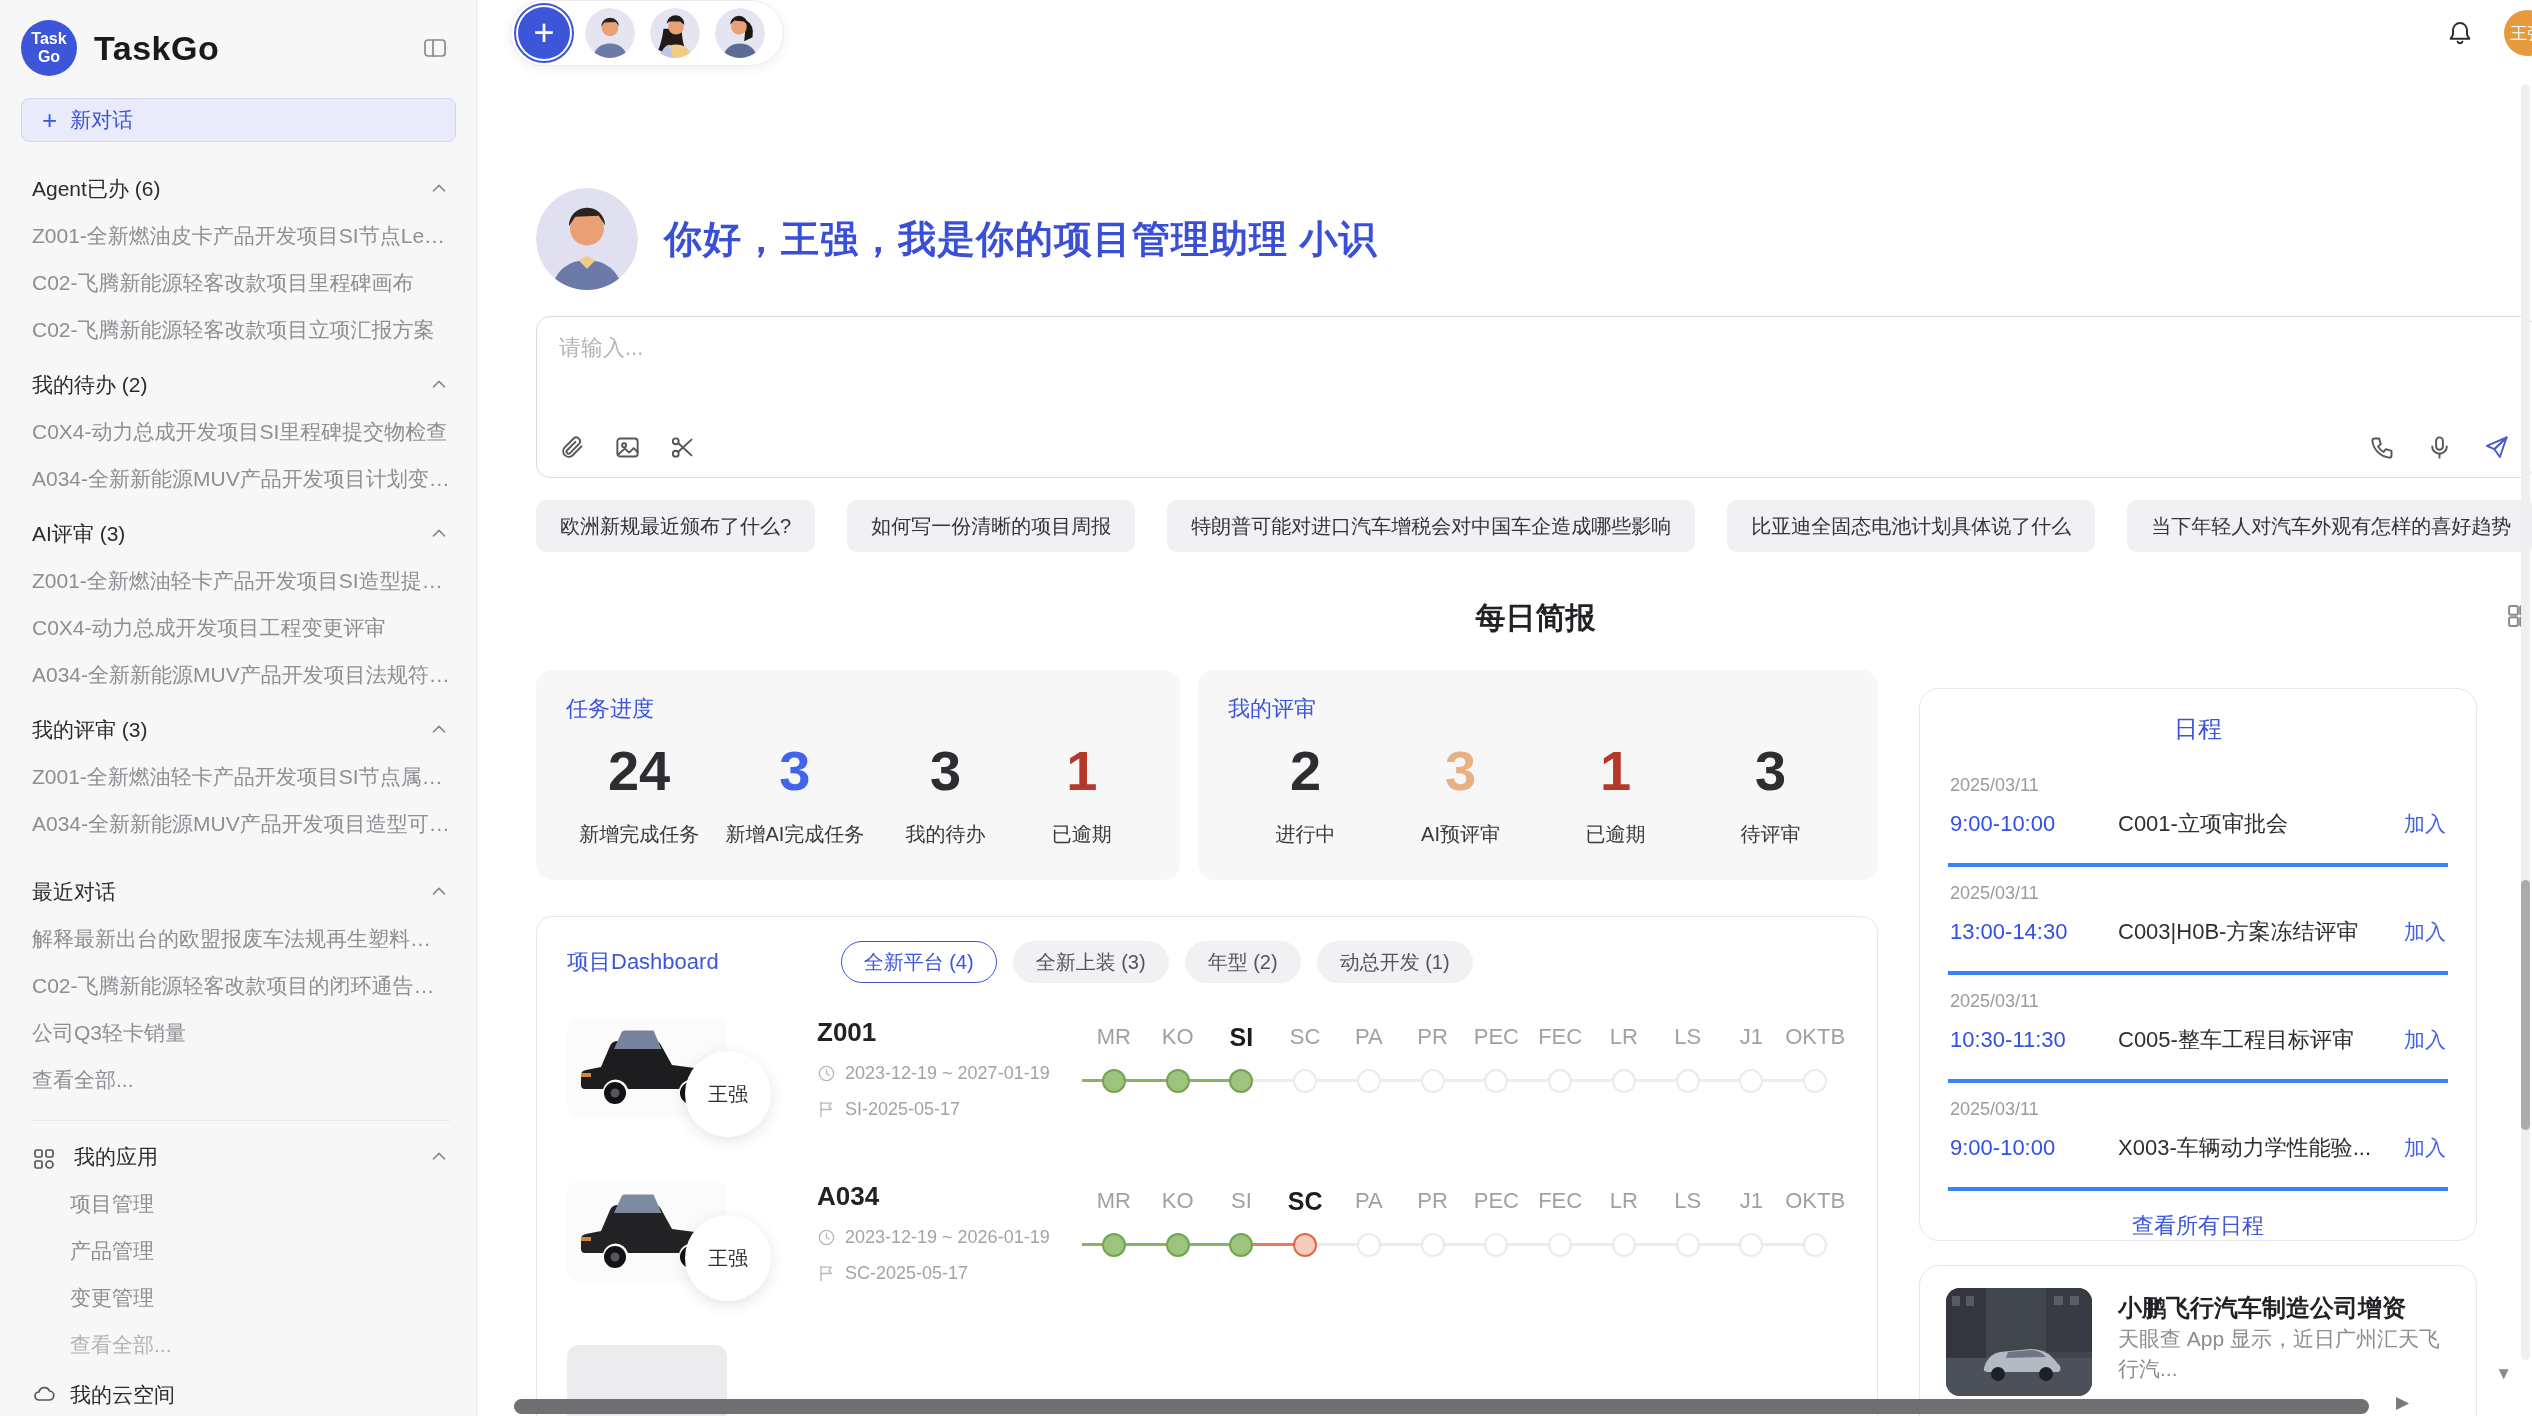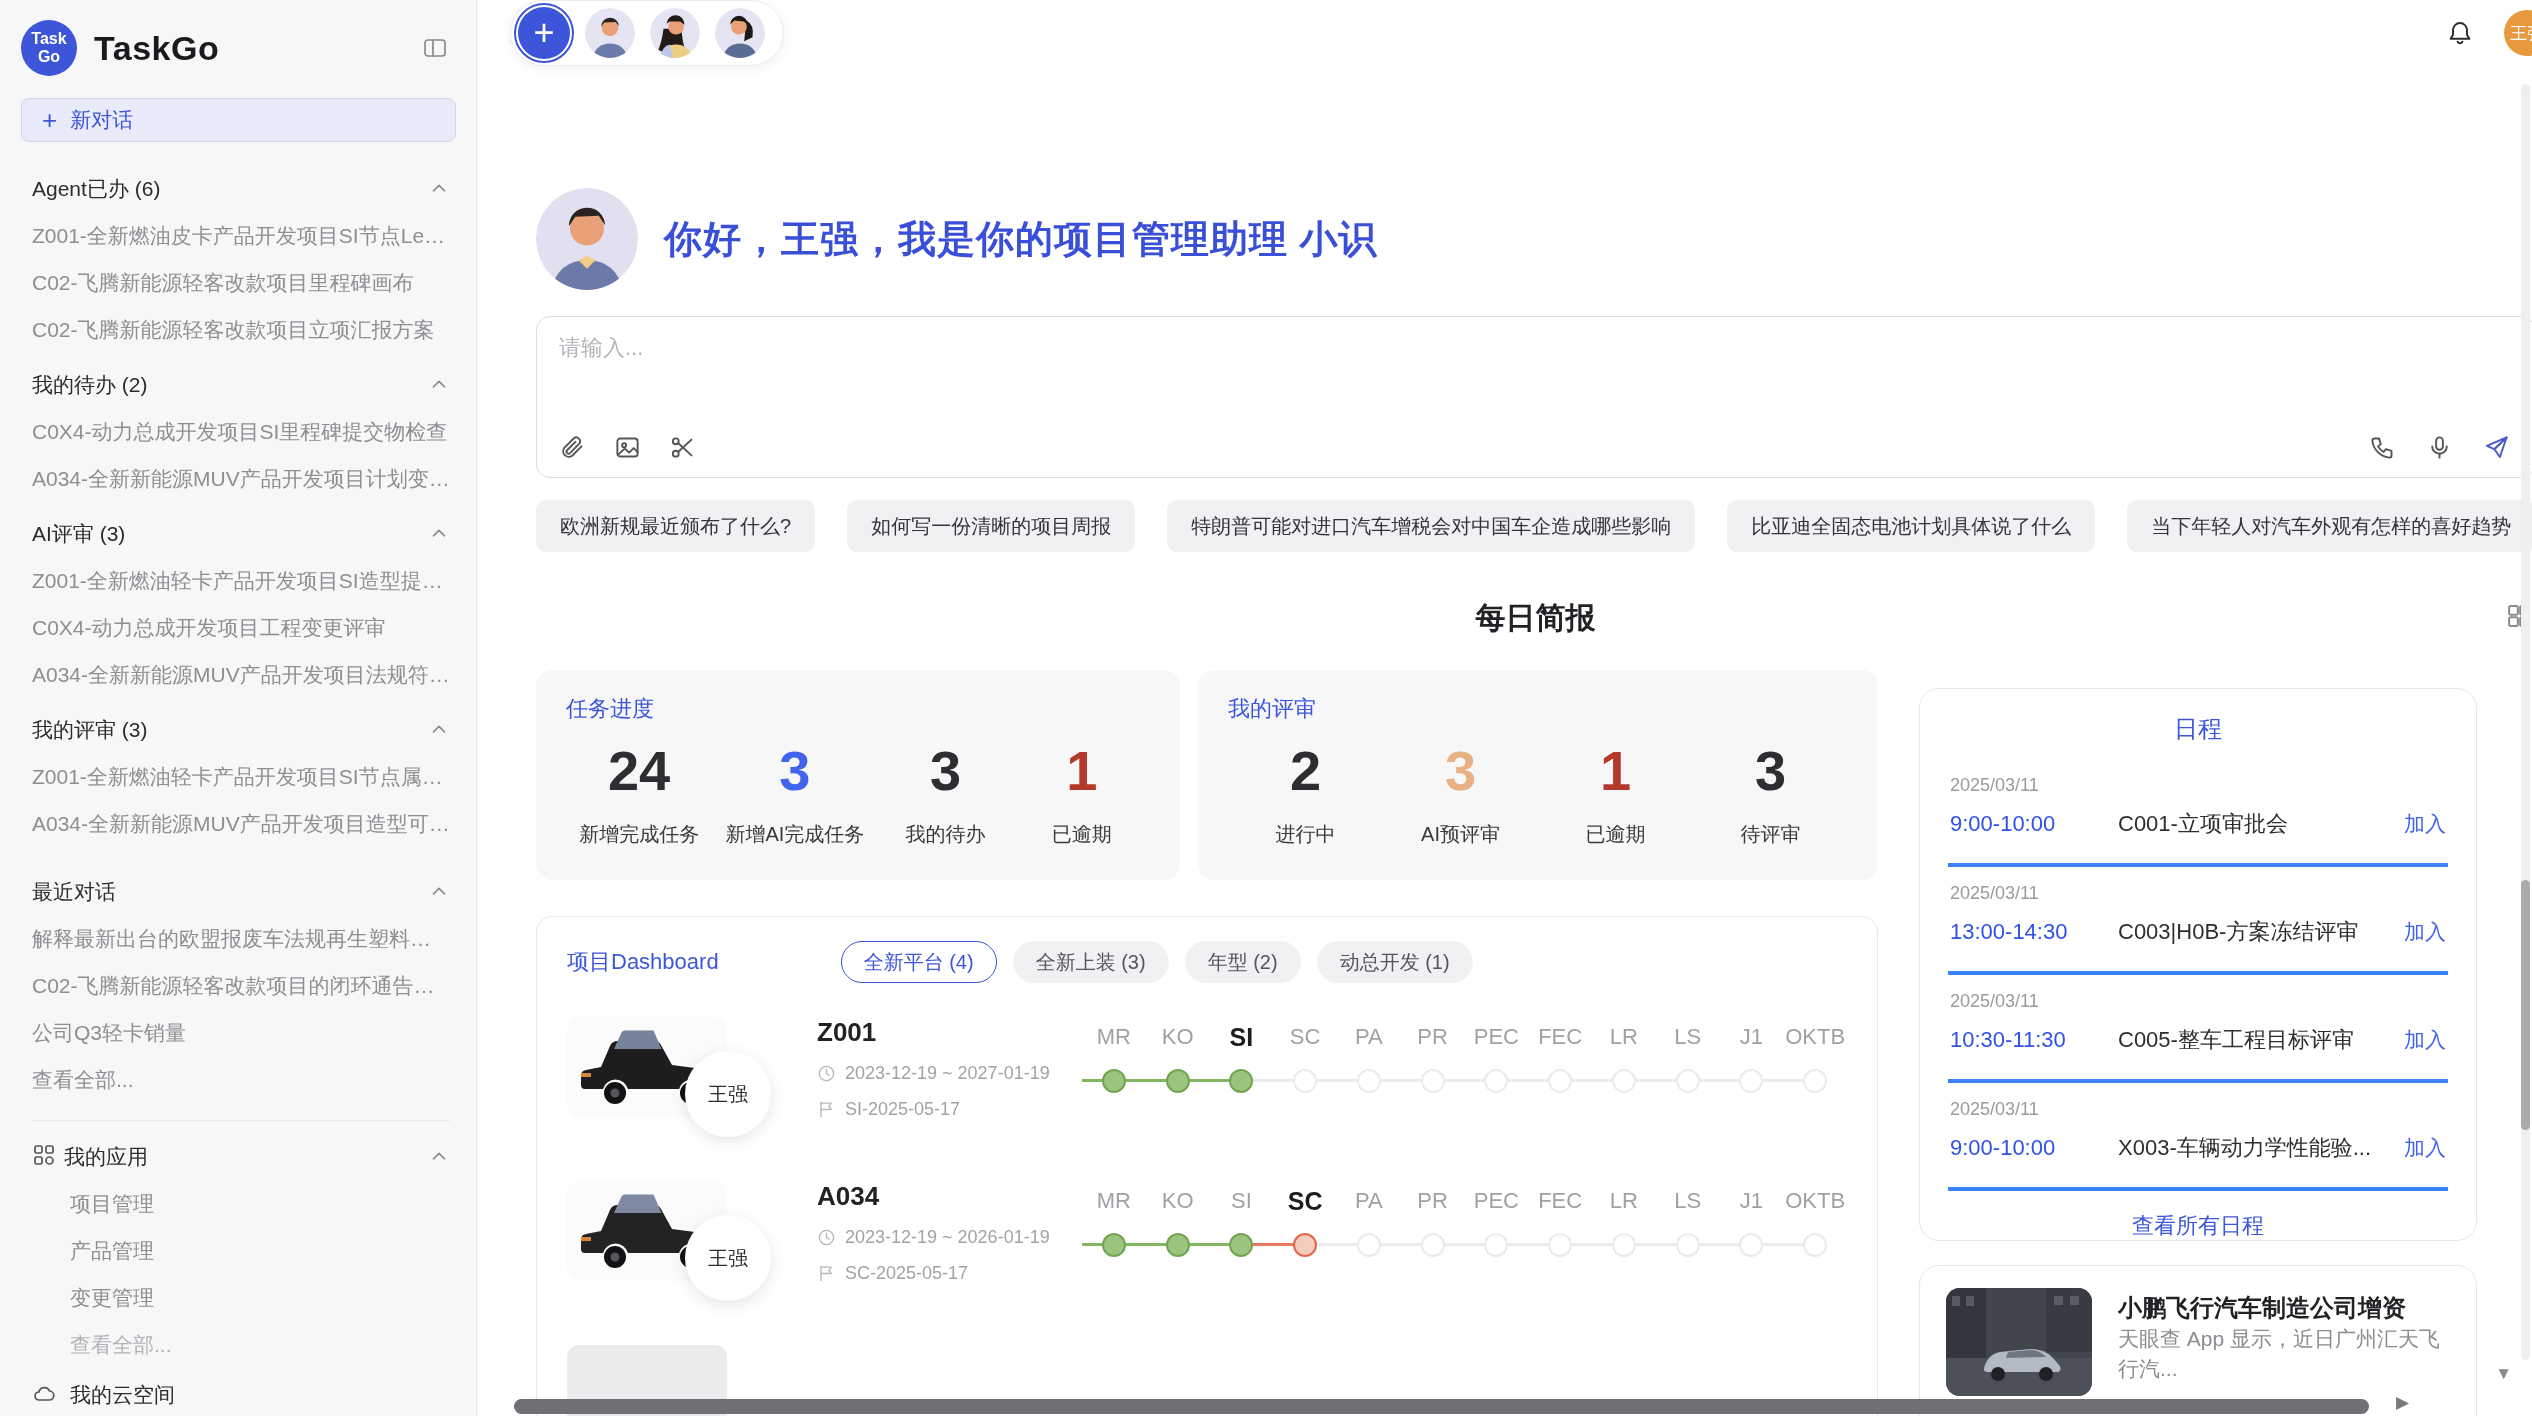--- a/index.html
+++ b/index.html
@@ -234,21 +234,21 @@
   <div class="sec-item">C02-飞腾新能源轻客改款项目的闭环通告反馈情况</div>
 
   <div class="sec-item">公司Q3轻卡销量</div>
 
   <div class="sec-item">查看全部...</div>
 </div>
 
       <div class="side-divider"></div>
 
       <div class="sec-head" style="margin-top:22px">
-        <span style="display:flex;align-items:flex-start;gap:8px">
+        <span style="display:flex;align-items:flex-end;gap:18px">
           <svg width="24" height="24" viewBox="0 0 24 24" class="ic">
               <rect x="3" y="3" width="7" height="7" rx="1.5"></rect>
               <rect x="14" y="3" width="7" height="7" rx="1.5"></rect>
               <rect x="3" y="14" width="7" height="7" rx="1.5"></rect>
               <circle cx="17.5" cy="17.5" r="3.5"></circle>
             </svg>
           <span>我的应用</span>
         </span>
         <svg width="22" height="22" viewBox="0 0 24 24" class="ic ic-gray">
             <polyline points="6,14 12,8 18,14"></polyline>

